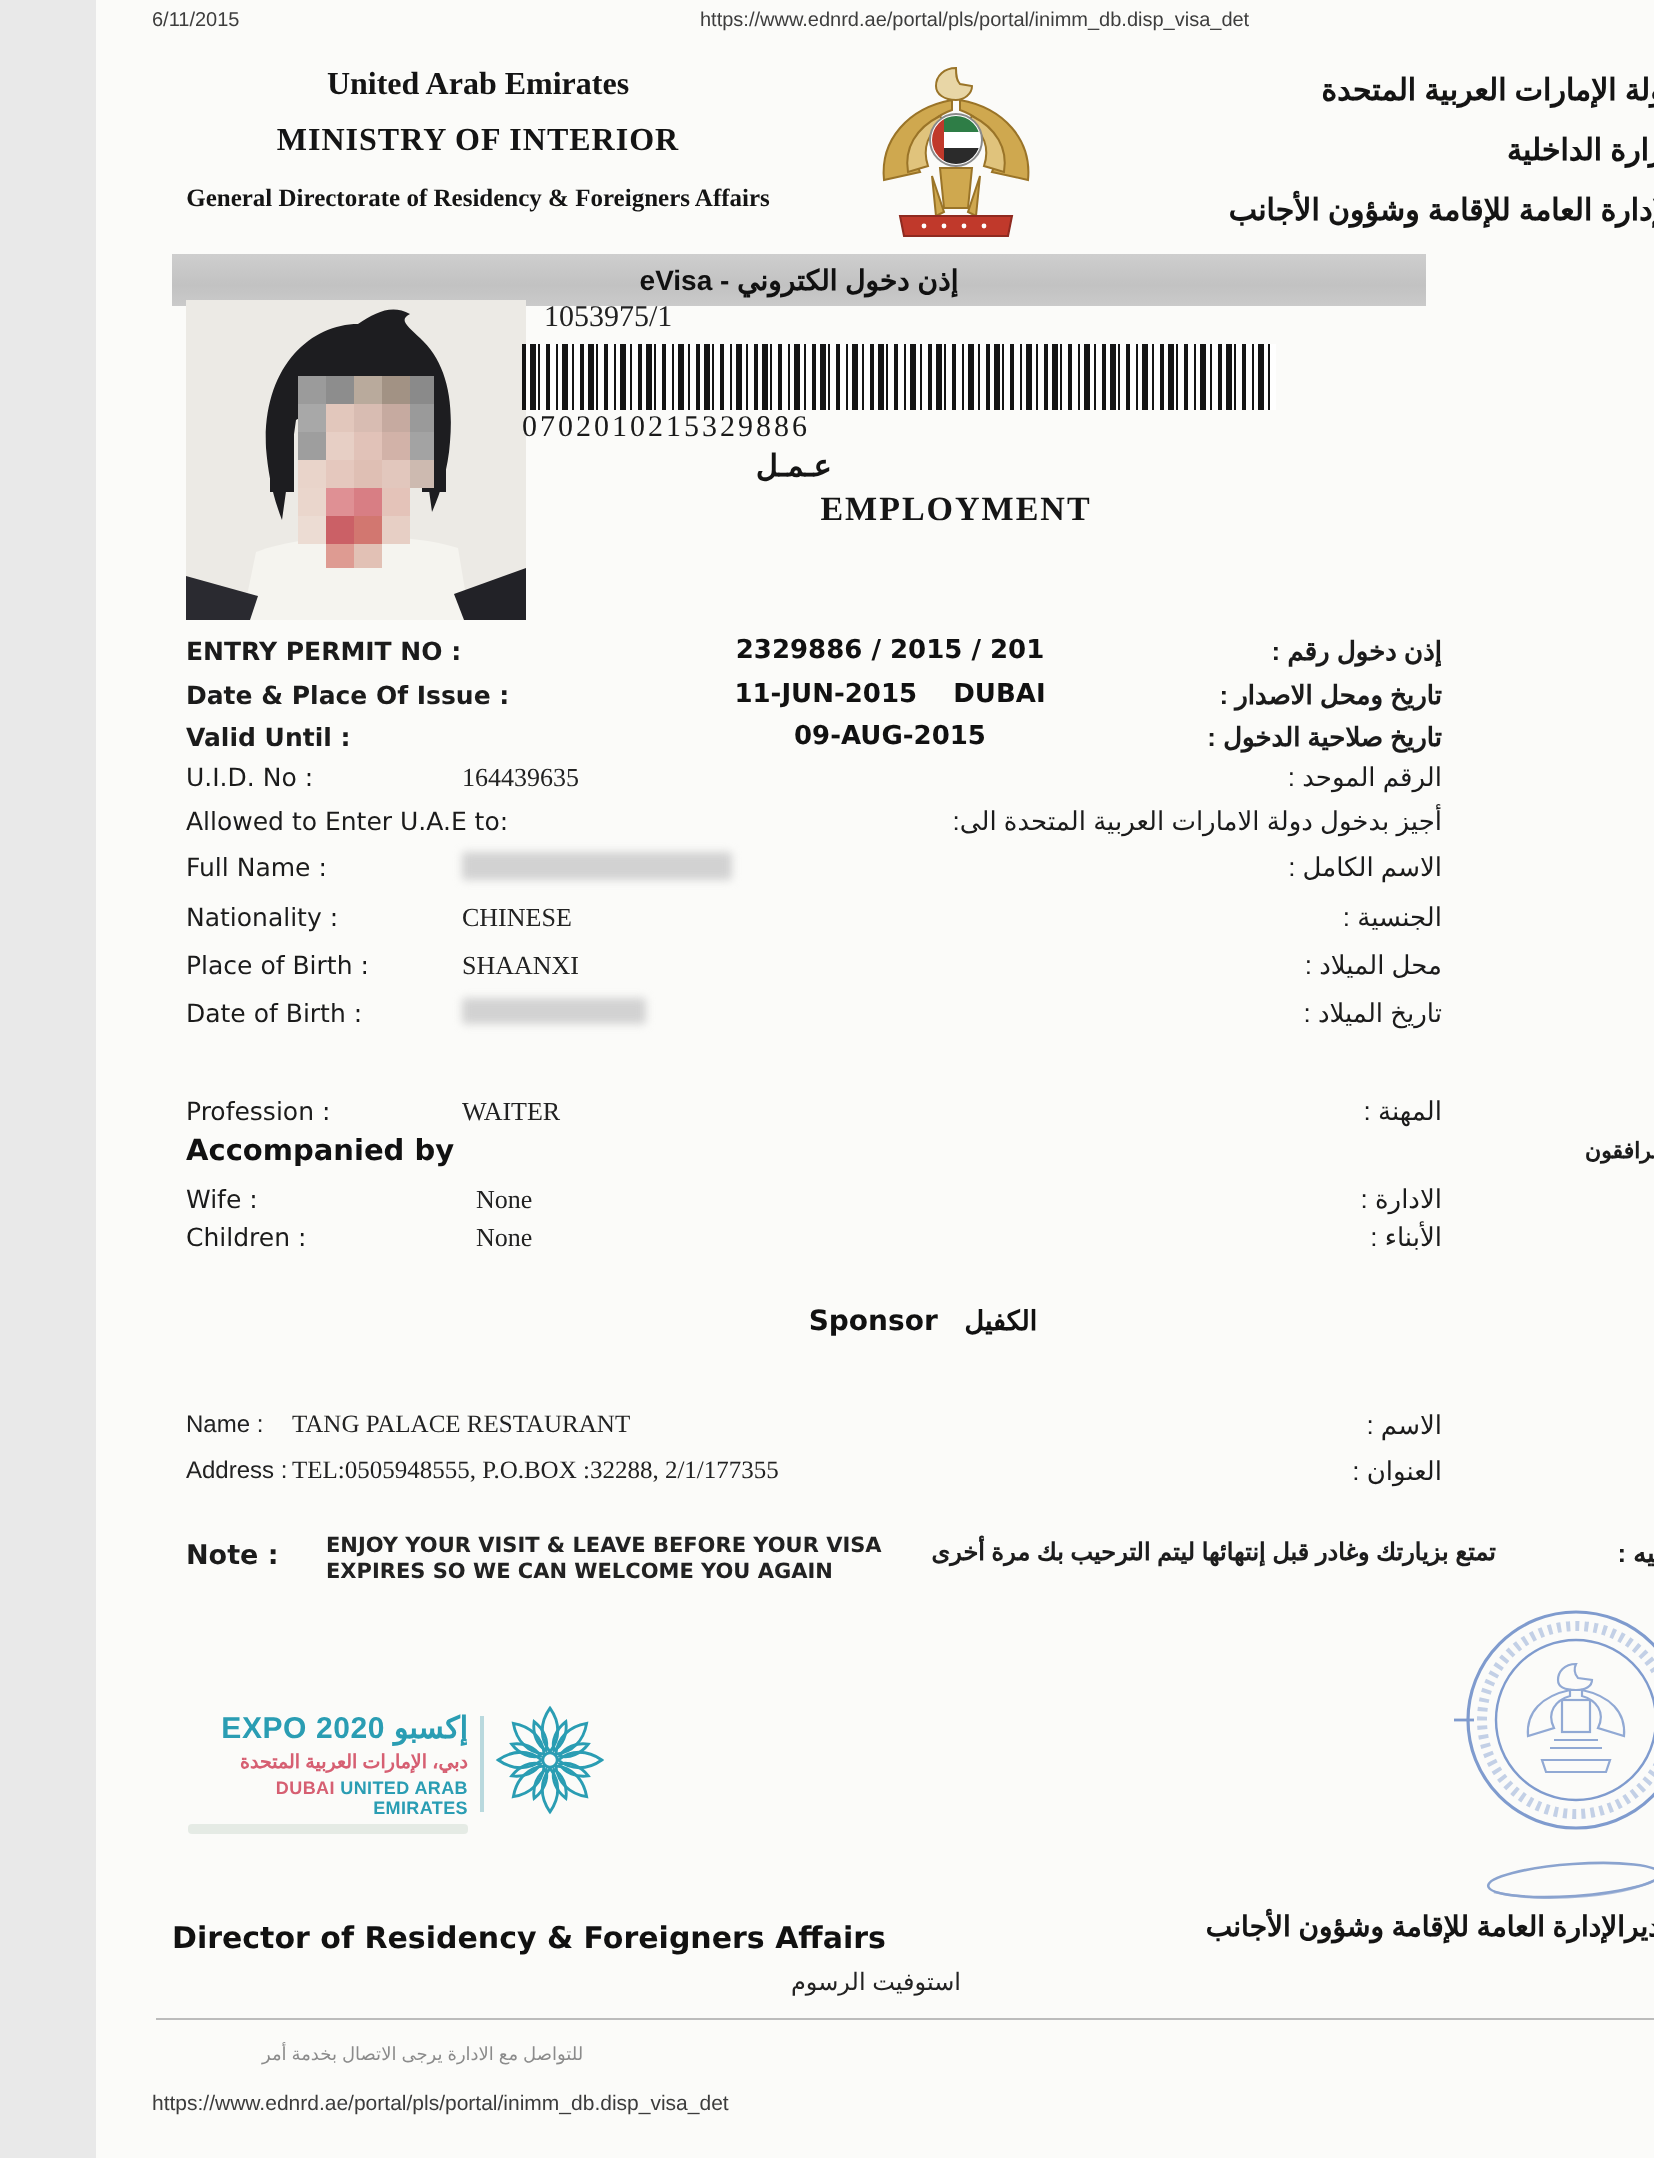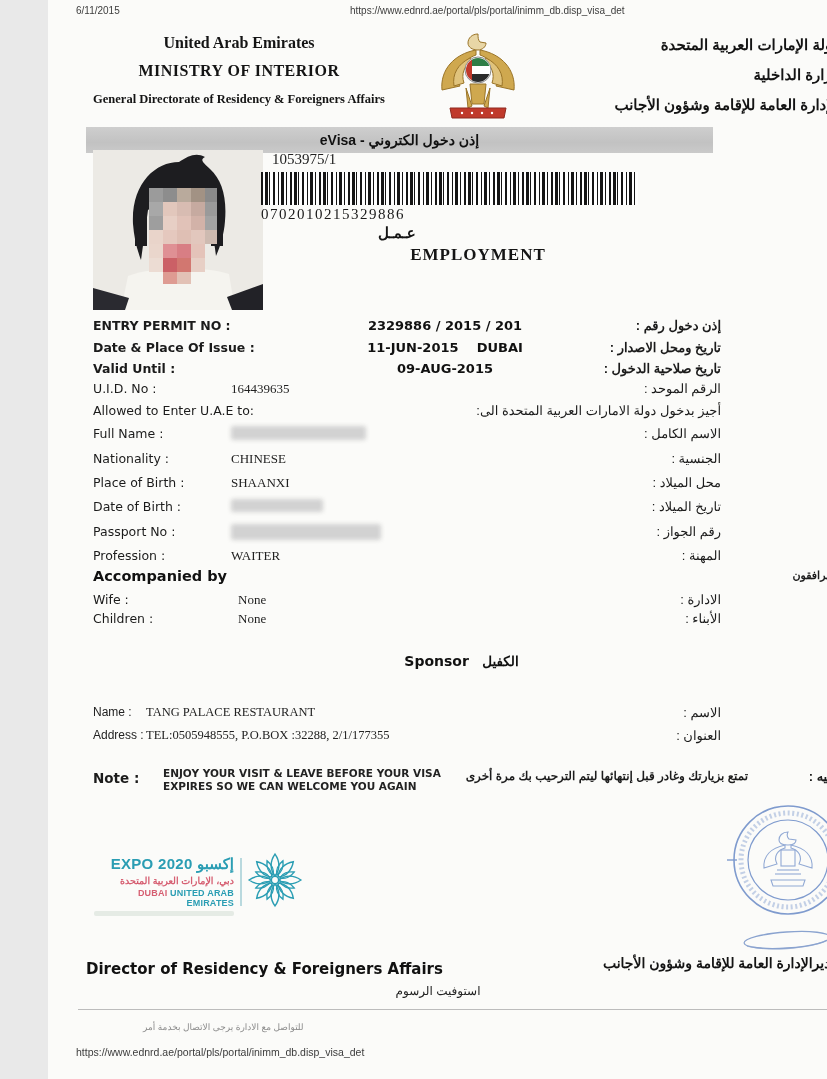--- a/index.html
+++ b/index.html
@@ -59,21 +59,21 @@
   .expo-l1{font-weight:bold;font-size:15px;letter-spacing:.3px;margin-bottom:2px;}
   .expo-l2{font-size:9.5px;font-weight:bold;margin-bottom:2px;}
   .expo-l3{font-size:9px;font-weight:bold;letter-spacing:.2px;}
   .expo-l4{margin-top:3px;height:5px;background:#d9e2da;opacity:.65;border-radius:2px;}
   .expo-div{left:192px;top:858px;width:1.5px;height:48px;background:#b9d9de;}
   
   .dir-en{left:38px;top:960px;font-family:"DejaVu Sans",sans-serif;font-weight:bold;font-size:15px;color:#111;}
   .dir-ar{right:36px;top:955px;font-weight:bold;font-size:14px;color:#141414;}
   .fees{left:0;top:984px;width:780px;text-align:center;font-size:12px;color:#222;}
   .rule{left:30px;top:1009px;width:767px;height:1px;background:#bcbcbc;}
-  .contact{left:95px;top:1022px;font-size:9px;color:#8b8b8b;}
+  .contact{left:83px;top:1022px;font-size:9px;color:#8b8b8b;}
   .f-url{left:28px;top:1046px;font-size:10.5px;color:#3c3c3c;}
   .f-page{right:30px;top:1046px;font-size:10.5px;color:#3c3c3c;}
 </style>
 </head>
 <body>
 
 <div id="page">
 
   <div class="abs ph" style="left:28px;top:5px;">6/11/2015</div>
   <div class="abs ph" style="left:302px;top:5px;">https://www.ednrd.ae/portal/pls/portal/inimm_db.disp_visa_det</div>
@@ -203,25 +203,20 @@
   <div class="row r7">
     <span class="lbl">Place of Birth :</span>
     <span class="val-s">SHAANXI</span>
     <span class="lbl-ar" dir="rtl">محل الميلاد :</span>
   </div>
   <div class="row r8">
     <span class="lbl">Date of Birth :</span>
     <span class="blurbox" style="left:183px;top:0px;width:92px;height:13px;"></span>
     <span class="lbl-ar" dir="rtl">تاريخ الميلاد :</span>
   </div>
-  <div class="row r9">
-    <span class="lbl">Passport No :</span>
-    <span class="blurbox" style="left:183px;top:0px;width:150px;height:16px;"></span>
-    <span class="lbl-ar" dir="rtl">رقم الجواز :</span>
-  </div>
   <div class="row r10">
     <span class="lbl">Profession :</span>
     <span class="val-s">WAITER</span>
     <span class="lbl-ar" dir="rtl">المهنة :</span>
   </div>
 
   <div class="abs acc-head">Accompanied by</div>
   <div class="abs acc-head-ar" dir="rtl">المرافقون</div>
 
   <div class="row r11">

